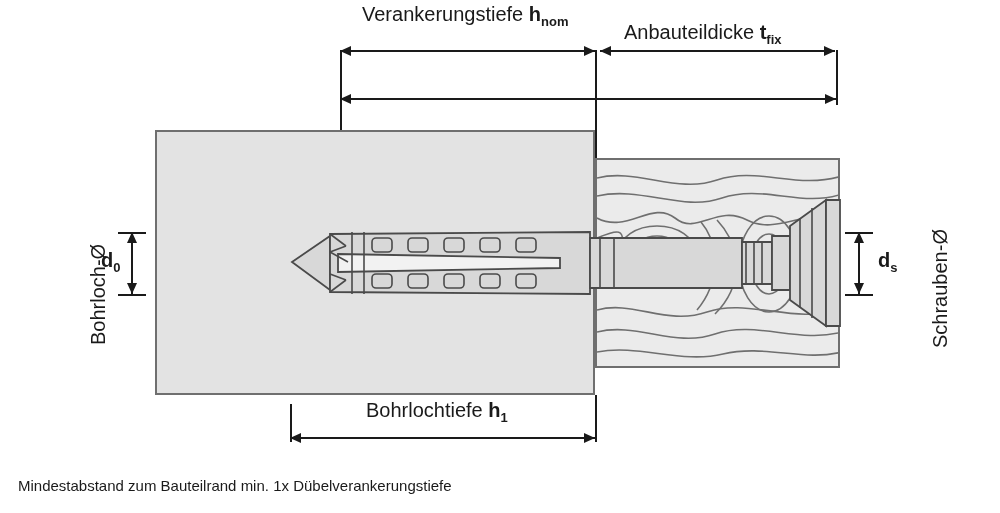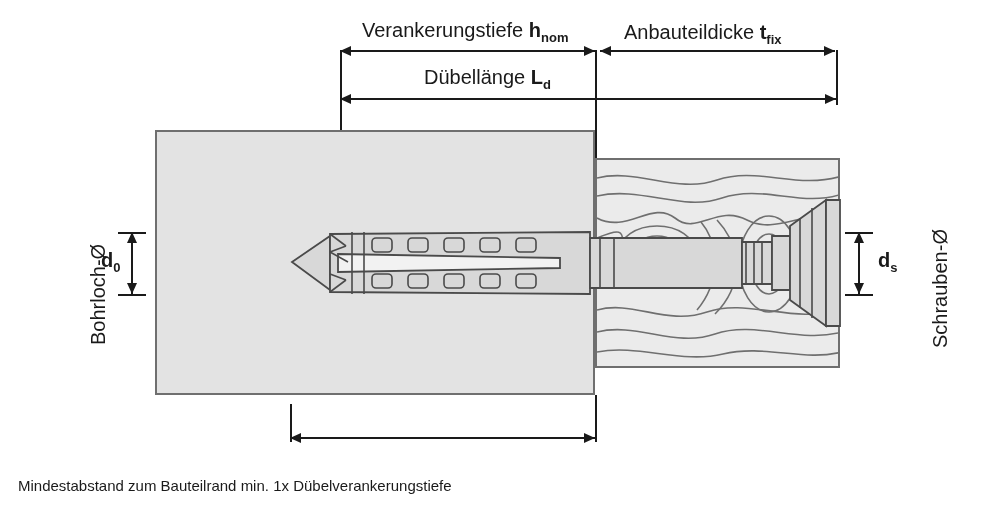--- a/index.html
+++ b/index.html
@@ -110,40 +110,37 @@
     left: 18px;
     top: 478px;
     font-size: 15px;
   }
 </style>
 </head>
 <body>
 
 <div id="root">
 
-  <div class="lbl" style="left:362px; top:20px;">
+  <div class="lbl" style="left:362px; top:4px;">
     <span>Verankerungstiefe </span><b>h</b><span class="sub">nom</span>
   </div>
   <div class="dimline" style="left:340px; top:50px; width:255px;"></div>
   <div class="arrowL" style="left:340px; top:46px;"></div>
   <div class="arrowR" style="left:584px; top:46px;"></div>
   <div class="tick" style="left:340px; top:50px; height:80px;"></div>
   <div class="tick" style="left:595px; top:50px; height:108px;"></div>
 
   <div class="lbl" style="left:624px; top:22px;">
     <span>Anbauteildicke </span><b>t</b><span class="sub">fix</span>
   </div>
   <div class="dimline" style="left:600px; top:50px; width:235px;"></div>
   <div class="arrowL" style="left:600px; top:46px;"></div>
   <div class="arrowR" style="left:824px; top:46px;"></div>
   <div class="tick" style="left:836px; top:50px; height:55px;"></div>
 
-  <div class="lbl" style="left:424px; top:67px;">
-    <span>Dübellänge </span><b>L</b><span class="sub">d</span>
-  </div>
   <div class="dimline" style="left:340px; top:98px; width:496px;"></div>
   <div class="arrowL" style="left:340px; top:94px;"></div>
   <div class="arrowR" style="left:825px; top:94px;"></div>
 
   <div id="wall"></div>
 
   <div id="timber">
     <svg id="svg-wood" width="245" height="210" viewBox="0 0 245 210">
       <g fill="none" stroke="#6f6f6f" stroke-width="1.6">
         <path d="M0,18 C40,8 80,34 120,20 C160,6 200,30 245,16"></path>
@@ -223,20 +220,23 @@
   </div>
   <div class="lbl" style="left:878px; top:250px;">
     <b>d</b><span class="sub">s</span>
   </div>
   <div class="dimline-v" style="left:858px; top:232px; height:62px;"></div>
   <div class="arrowU" style="left:854px; top:232px;"></div>
   <div class="arrowD" style="left:854px; top:283px;"></div>
   <div class="tick-h" style="left:845px; top:232px; width:28px;"></div>
   <div class="tick-h" style="left:845px; top:294px; width:28px;"></div>
 
+  <div class="lbl" style="left:366px; top:400px;">
+    <span>Bohrlochtiefe </span><b>h</b><span class="sub">1</span>
+  </div>
   <div class="dimline" style="left:290px; top:437px; width:305px;"></div>
   <div class="arrowL" style="left:290px; top:433px;"></div>
   <div class="arrowR" style="left:584px; top:433px;"></div>
   <div class="tick" style="left:290px; top:404px; height:38px;"></div>
   <div class="tick" style="left:595px; top:395px; height:47px;"></div>
 
   <div id="footer" class="lbl" style="position:absolute;">Mindestabstand zum Bauteilrand min. 1x Dübelverankerungstiefe</div>
 
 </div>
 

